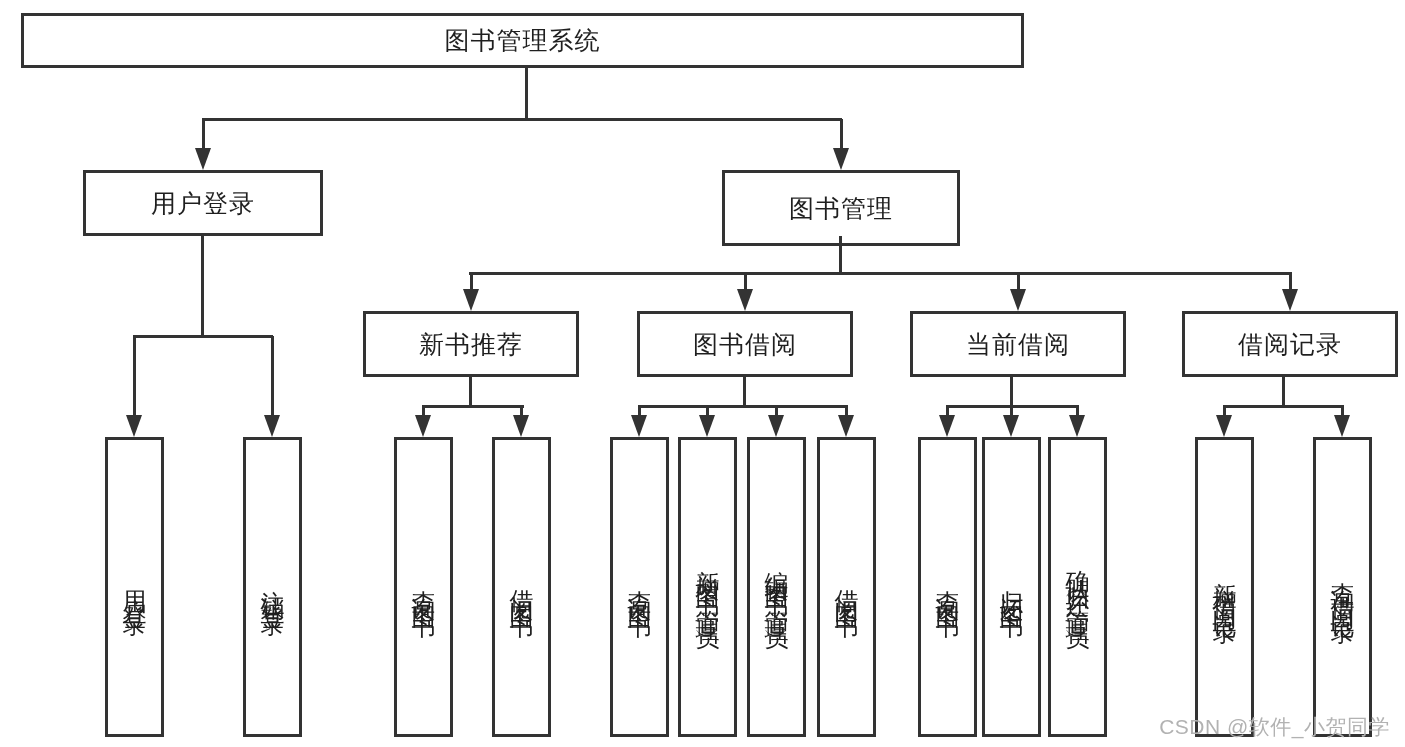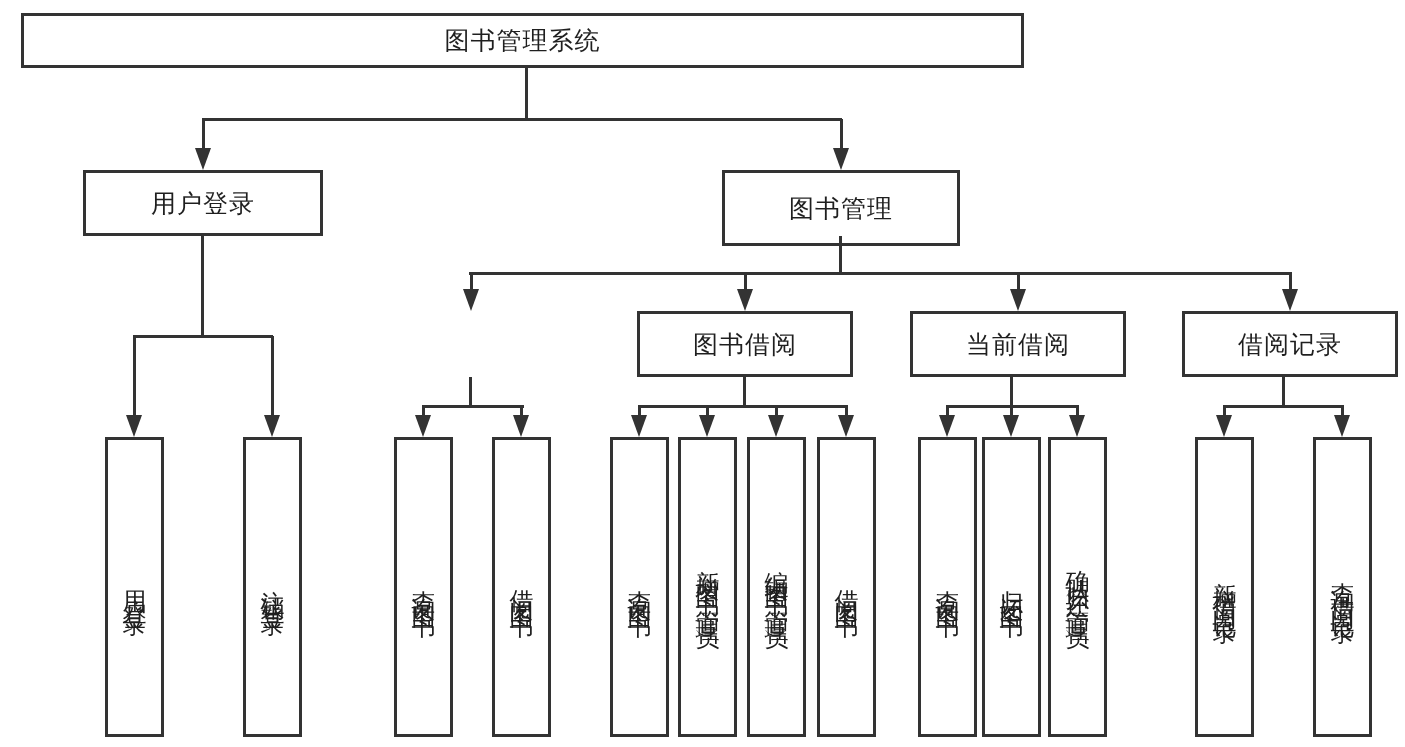--- a/index.html
+++ b/index.html
@@ -90,20 +90,21 @@
   <div class="arrow" style="left:126px;top:336px;height:101px;"></div>
   <div class="arrow" style="left:264px;top:336px;height:101px;"></div>
 
   <div class="vline" style="left:839px;top:236px;height:39px;"></div>
   <div class="hline" style="left:469px;top:272px;width:823px;"></div>
   <div class="arrow" style="left:463px;top:273px;height:38px;"></div>
   <div class="arrow" style="left:737px;top:273px;height:38px;"></div>
   <div class="arrow" style="left:1010px;top:273px;height:38px;"></div>
   <div class="arrow" style="left:1282px;top:273px;height:38px;"></div>
 
+  <div class="node" style="left:363px;top:311px;width:216px;height:66px;">新书推荐</div>
   <div class="node" style="left:637px;top:311px;width:216px;height:66px;">图书借阅</div>
   <div class="node" style="left:910px;top:311px;width:216px;height:66px;">当前借阅</div>
   <div class="node" style="left:1182px;top:311px;width:216px;height:66px;">借阅记录</div>
 
   <div class="vline" style="left:469px;top:377px;height:30px;"></div>
   <div class="hline" style="left:422px;top:405px;width:102px;"></div>
   <div class="arrow" style="left:415px;top:406px;height:31px;"></div>
   <div class="arrow" style="left:513px;top:406px;height:31px;"></div>
 
   <div class="vline" style="left:743px;top:377px;height:30px;"></div>
@@ -161,14 +162,15 @@
     <span>确认归还（管理员）</span>
   </div>
 
   <div class="leaf" style="left:1195px;">
     <span>新增借阅记录</span>
   </div>
   <div class="leaf" style="left:1313px;">
     <span>查询借阅记录</span>
   </div>
 
+  <div class="watermark">CSDN @软件_小贺同学</div>
 
 </div>
 
 </body></html>

